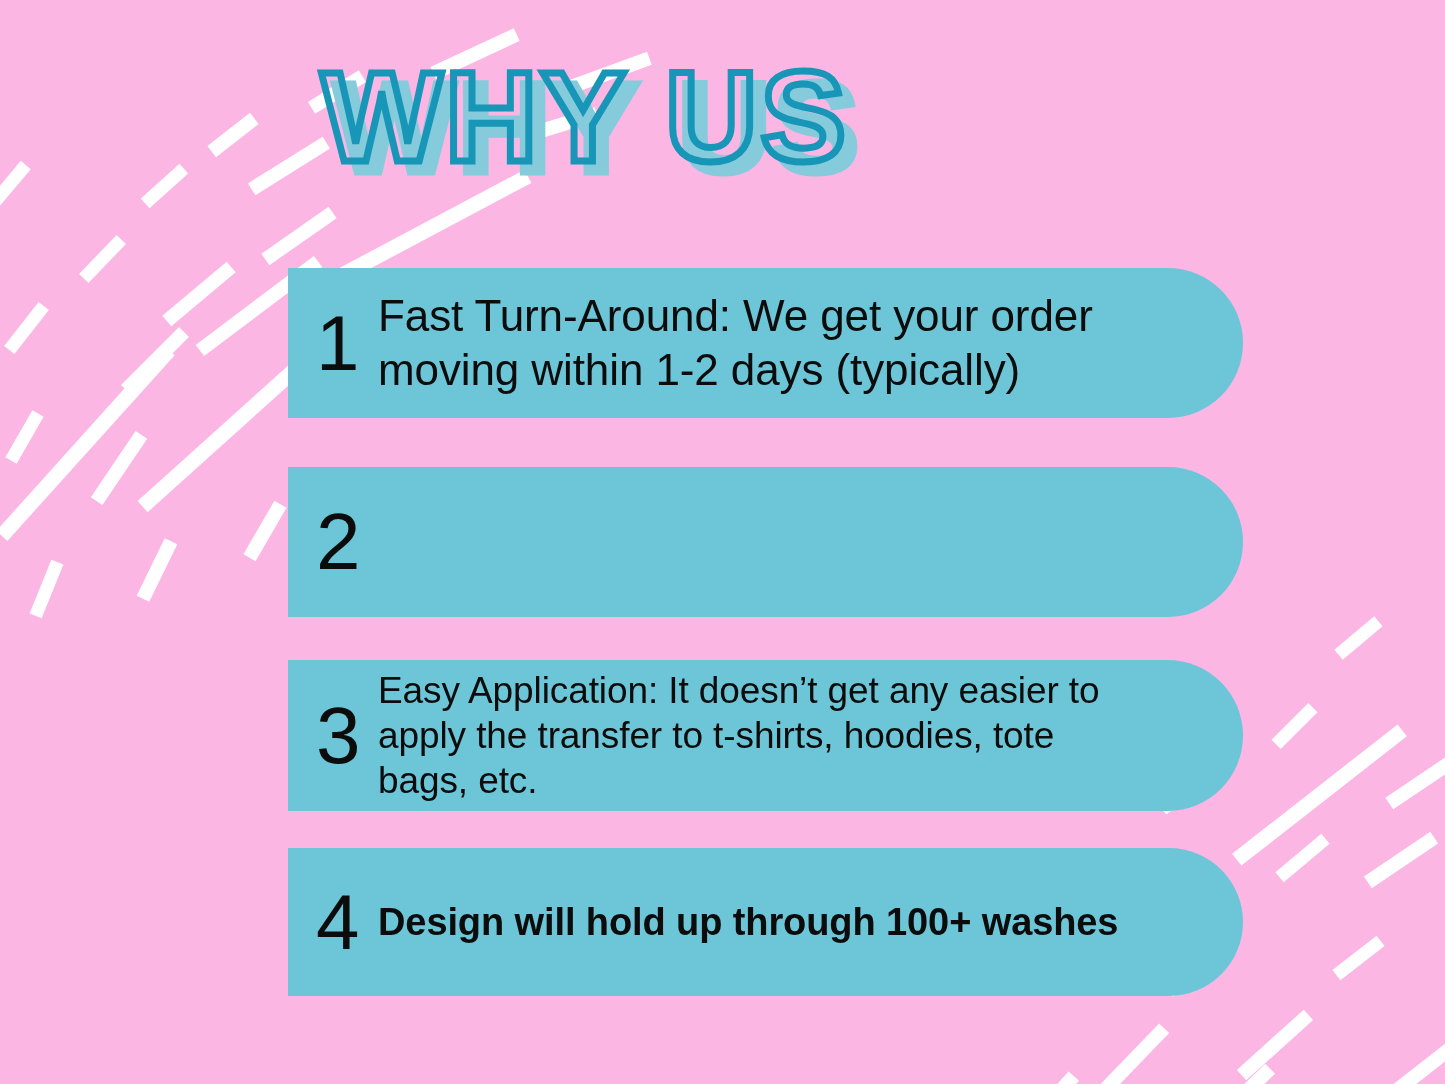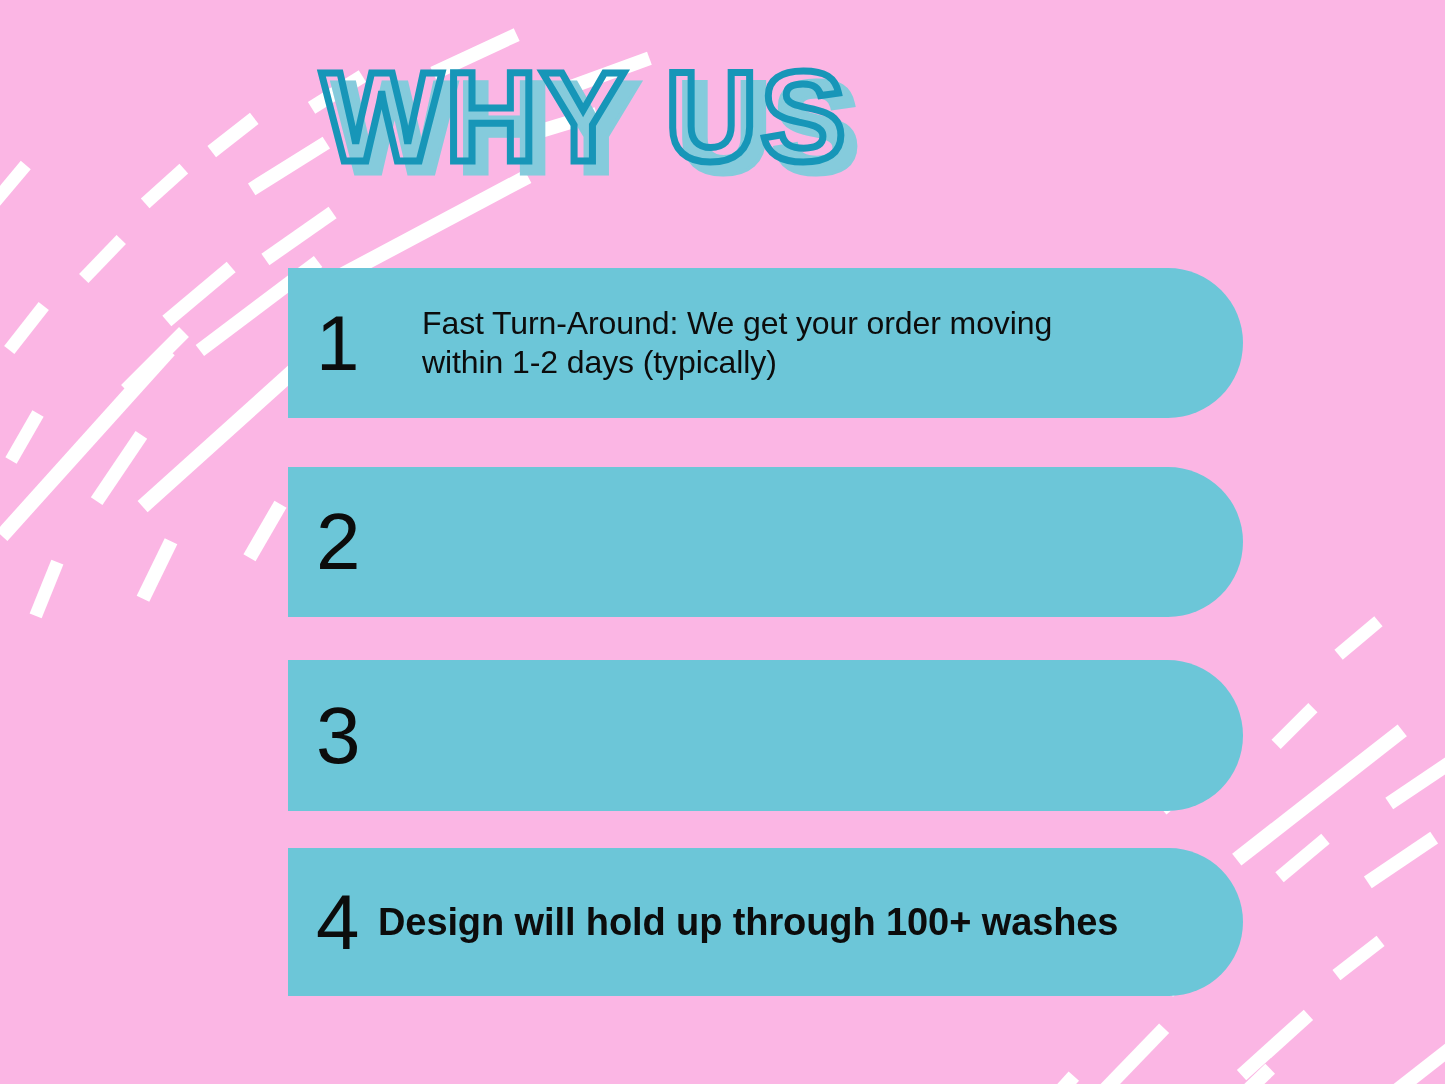--- a/index.html
+++ b/index.html
@@ -97,21 +97,21 @@
     color: #0c0c0c;
     line-height: 1.22;
     letter-spacing: -0.1px;
   }
 
   #card-0 { top: 268px;  height: 150px; width: 955px; border-radius: 0 75px 75px 0; }
   #card-1 { top: 467px;  height: 150px; width: 955px; border-radius: 0 75px 75px 0; }
   #card-2 { top: 660px;  height: 151px; width: 955px; border-radius: 0 76px 76px 0; }
   #card-3 { top: 848px;  height: 148px; width: 955px; border-radius: 0 74px 74px 0; }
 
-  #card-0 .card-text { font-size: 32px; margin-left: 44px; }
+  #card-0 .card-text { font-size: 44px; }
   #card-1 .card-text { font-size: 37px; }
   #card-2 .card-text { font-size: 37px; }
   #card-3 .card-text { font-size: 38px; font-weight: bold; }
 
   #card-1 .card-num, #card-2 .card-num { font-size: 80px; }
 </style>
 </head>
 <body>
 
 <div id="poster">
@@ -166,20 +166,21 @@
     <div class="card-num">1</div>
     <div class="card-text">Fast Turn-Around: We get your order moving within 1-2 days (typically)</div>
   </div>
 
   <div class="card" id="card-1">
     <div class="card-num">2</div>
   </div>
 
   <div class="card" id="card-2">
     <div class="card-num">3</div>
+    <div class="card-text">Easy Application: It doesn’t get any easier to apply the transfer to t-shirts, hoodies, tote bags, etc.</div>
   </div>
 
   <div class="card" id="card-3">
     <div class="card-num">4</div>
     <div class="card-text">Design will hold up through 100+ washes</div>
   </div>
 
 </div>
 
 </body></html>

